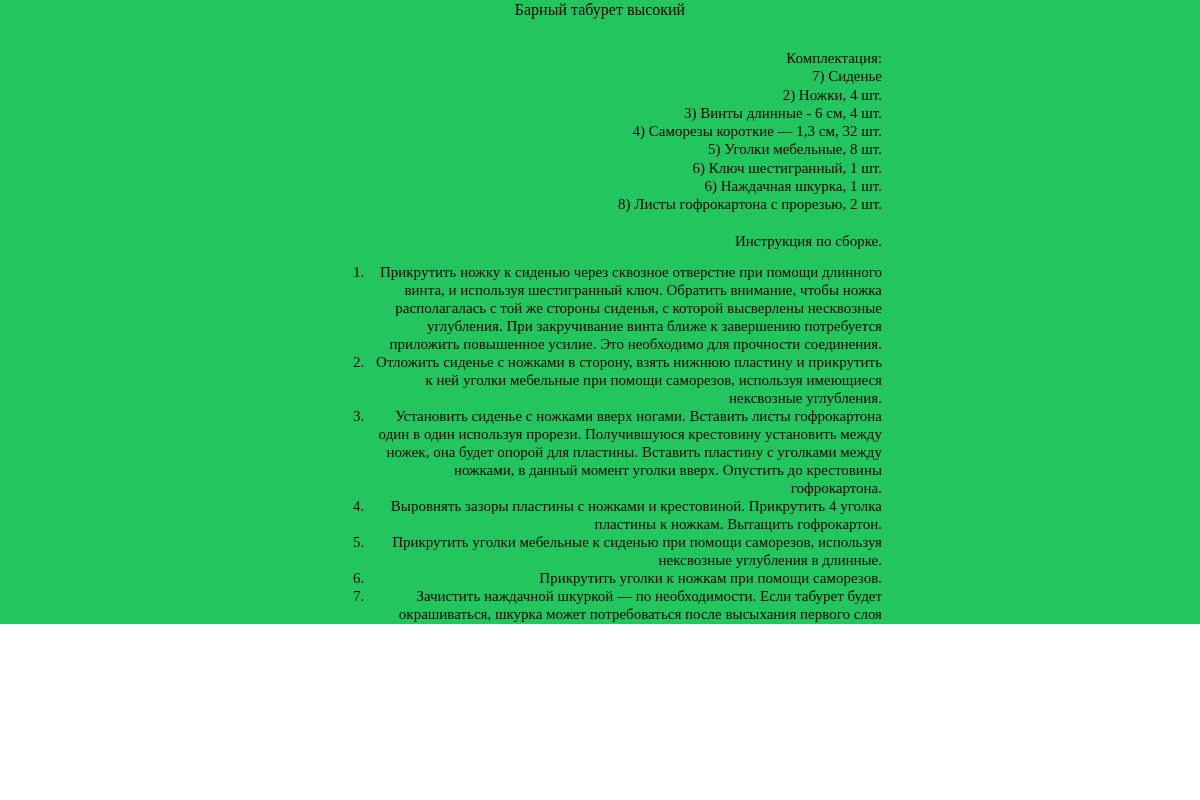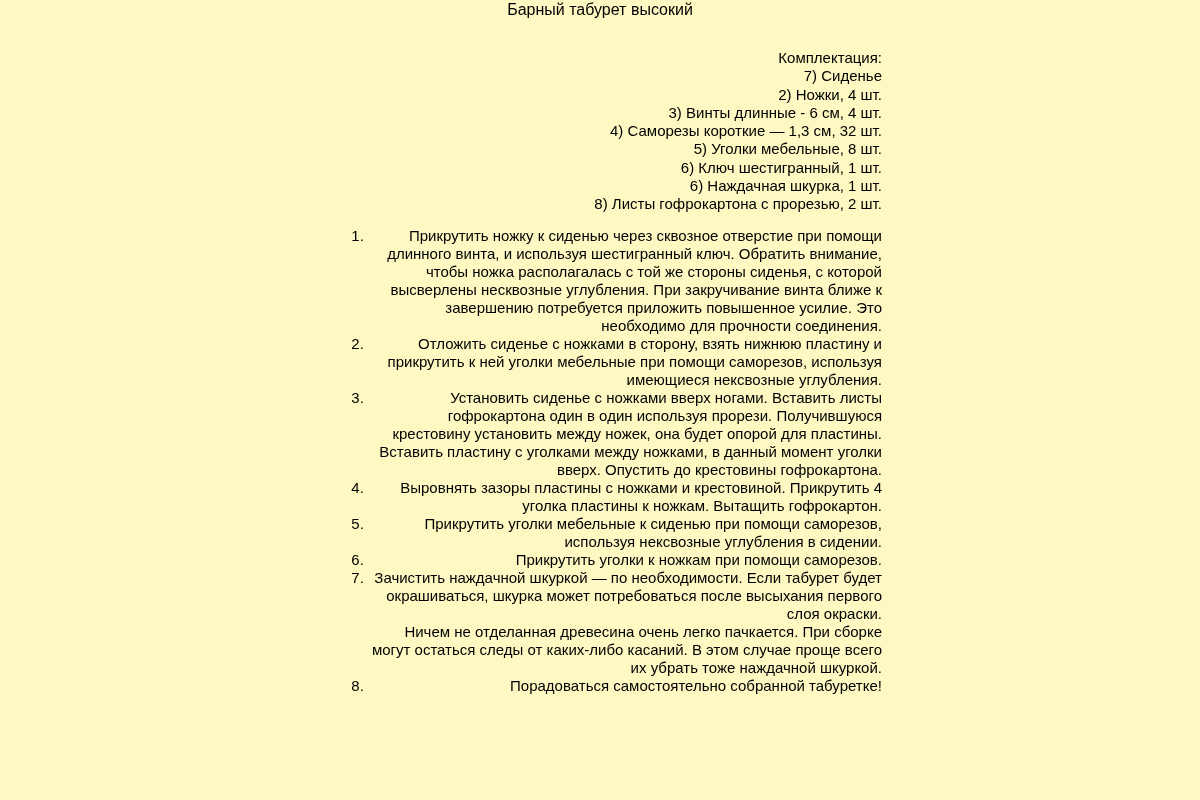--- a/index.html
+++ b/index.html
@@ -3,24 +3,24 @@
 <meta charset="utf-8">
 <style>
   html, body {
     margin: 0;
     padding: 0;
     background: #ffffff;
   }
   .page {
     position: relative;
     width: 1200px;
-    height: 800px;
-    background: #fef9c3;
+    height: 624px;
+    background: #22c55e;
     overflow: hidden;
-    font-family: Liberation Sans, sans-serif;
+    font-family: Liberation Serif, serif;
     color: #000000;
   }
   .title {
     position: absolute;
     top: 0;
     left: 0;
     width: 1200px;
     text-align: center;
     font-size: 16px;
     line-height: 20px;
@@ -67,27 +67,28 @@
 
     <div class="parts-line">7) Сиденье</div>
     <div class="parts-line">2) Ножки, 4 шт.</div>
     <div class="parts-line">3) Винты длинные - 6 см, 4 шт.</div>
     <div class="parts-line">4) Саморезы короткие — 1,3 см, 32 шт.</div>
     <div class="parts-line">5) Уголки мебельные, 8 шт.</div>
     <div class="parts-line">6) Ключ шестигранный, 1 шт.</div>
     <div class="parts-line">6) Наждачная шкурка, 1 шт.</div>
     <div class="parts-line">8) Листы гофрокартона с прорезью, 2 шт.</div>
 
+    <div class="instructions-heading">Инструкция по сборке.</div>
 
     <ol class="steps">
       <li>Прикрутить ножку к сиденью через сквозное отверстие при помощи длинного винта, и используя шестигранный ключ. Обратить внимание, чтобы ножка располагалась с той же стороны сиденья, с которой высверлены несквозные углубления. При закручивание винта ближе к завершению потребуется приложить повышенное усилие. Это необходимо для прочности соединения.</li>
       <li>Отложить сиденье с ножками в сторону, взять нижнюю пластину и прикрутить к ней уголки мебельные при помощи саморезов, используя имеющиеся нексвозные углубления.</li>
       <li>Установить сиденье с ножками вверх ногами. Вставить листы гофрокартона один в один используя прорези. Получившуюся крестовину установить между ножек, она будет опорой для пластины.  Вставить пластину с уголками между ножками, в данный момент уголки вверх. Опустить до крестовины гофрокартона.</li>
       <li>Выровнять зазоры пластины с ножками и крестовиной. Прикрутить 4 уголка пластины к ножкам. Вытащить гофрокартон.</li>
-      <li>Прикрутить уголки мебельные к сиденью при помощи саморезов, используя нексвозные углубления в сидении.</li>
+      <li>Прикрутить уголки мебельные к сиденью при помощи саморезов, используя нексвозные углубления в длинные.</li>
       <li>Прикрутить уголки к ножкам при помощи саморезов.</li>
       <li>Зачистить наждачной шкуркой — по необходимости. Если табурет будет окрашиваться, шкурка может потребоваться после высыхания первого слоя окраски.
 Ничем не отделанная древесина очень легко пачкается. При сборке могут остаться следы от каких-либо касаний. В этом случае проще всего их убрать тоже наждачной шкуркой.</li>
       <li>Порадоваться самостоятельно собранной табуретке!</li>
     </ol>
 
   </div>
 
 </div>
 

